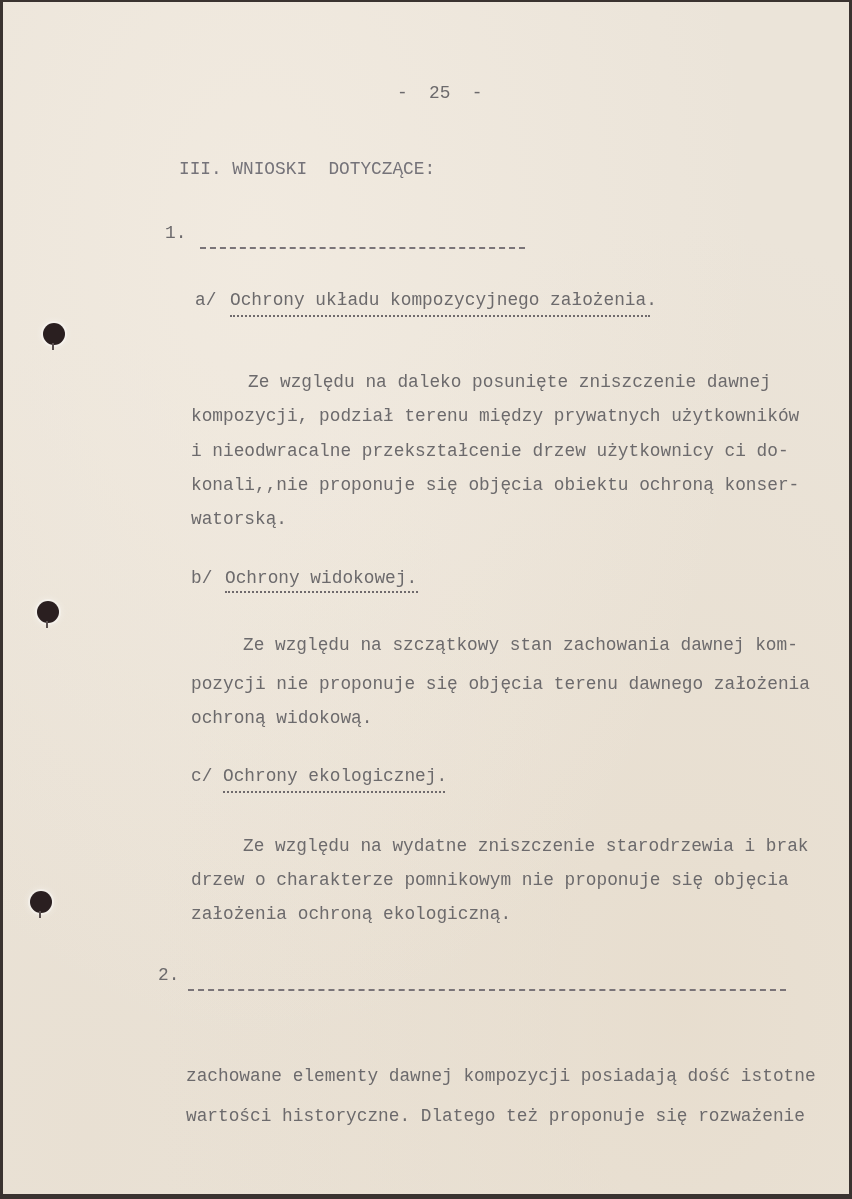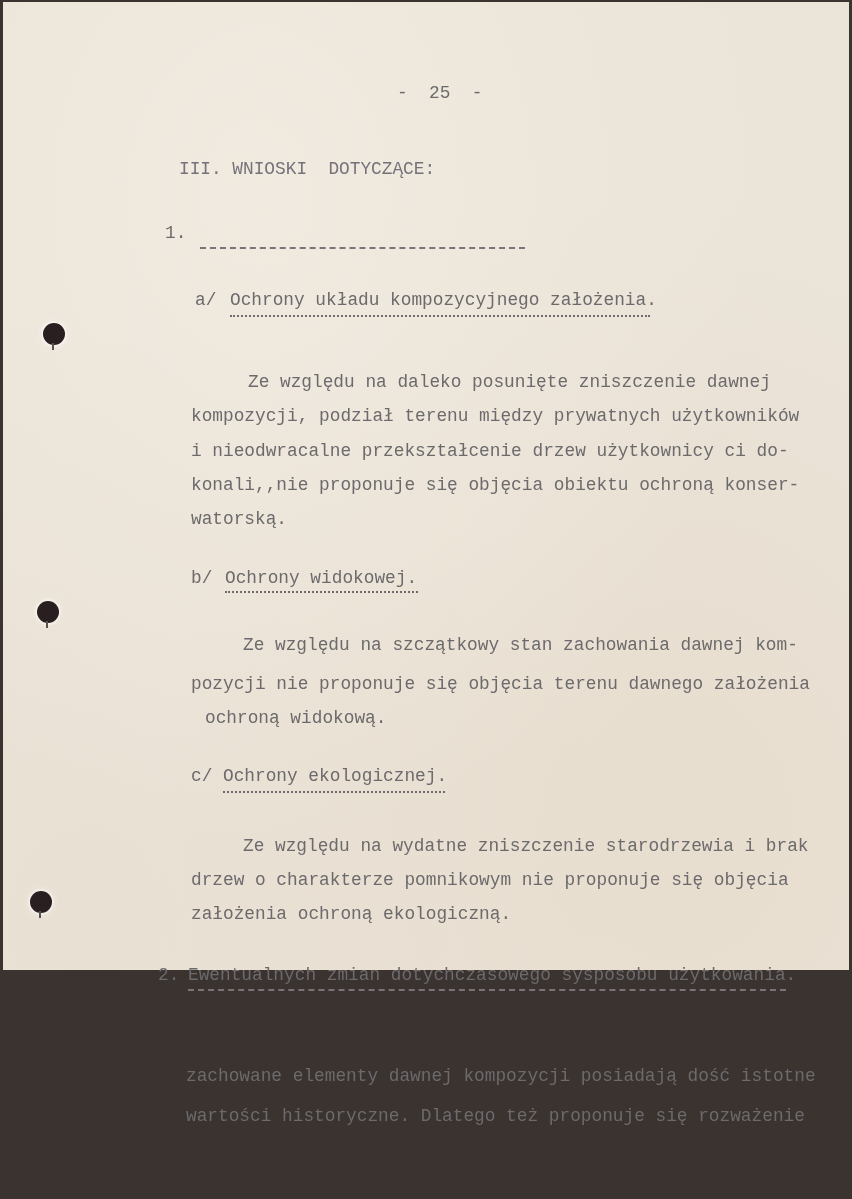--- a/index.html
+++ b/index.html
@@ -12,21 +12,21 @@
     position: relative;
     overflow: hidden;
     background: #3a3330;
     font-family: "Liberation Mono", "DejaVu Sans Mono", monospace;
   }
   .paper {
     position: absolute;
     left: 3px;
     top: 2px;
     width: 846px;
-    height: 968px;
+    height: 1192px;
     background: #ebe4d9;
     background-image:
       radial-gradient(ellipse at 30% 20%, rgba(245,238,228,0.6) 0%, rgba(235,228,217,0) 60%),
       radial-gradient(ellipse at 80% 85%, rgba(228,216,198,0.55) 0%, rgba(235,228,217,0) 55%),
       radial-gradient(ellipse at 10% 95%, rgba(230,220,205,0.5) 0%, rgba(235,228,217,0) 50%);
   }
   .line {
     position: absolute;
     white-space: pre;
     font-size: 17.8px;
@@ -86,30 +86,29 @@
   <div class="line" style="left:188px; top:439px;">i nieodwracalne przekształcenie drzew użytkownicy ci do-</div>
   <div class="line" style="left:188px; top:473px;text-align:right;">konali,,nie proponuje się objęcia obiektu ochroną konser-</div>
   <div class="line" style="left:188px; top:507px;">watorską.</div>
 
   <div class="line" style="left:188px; top:566px;">b/</div>
   <div class="line" style="left:222px; top:566px;">Ochrony widokowej.</div>
   <div class="dash solidish" style="left:222px; top:589px; width:193px;"></div>
 
   <div class="line" style="left:240px; top:633px;">Ze względu na szczątkowy stan zachowania dawnej kom-</div>
   <div class="line" style="left:188px; top:672px;">pozycji nie proponuje się objęcia terenu dawnego założenia</div>
-  <div class="line" style="left:202px; top:706px;">ochroną widokową.</div>
+  <div class="line" style="left:188px; top:706px;">ochroną widokową.</div>
 
   <div class="line" style="left:188px; top:764px;">c/</div>
   <div class="line" style="left:220px; top:764px;">Ochrony ekologicznej.</div>
   <div class="dash solidish" style="left:220px; top:789px; width:222px;"></div>
 
   <div class="line" style="left:188px; top:868px;">drzew o charakterze pomnikowym nie proponuje się objęcia</div>
   <div class="line" style="left:240px; top:834px;">Ze względu na wydatne zniszczenie starodrzewia i brak</div>
   <div class="line" style="left:188px; top:902px;">założenia ochroną ekologiczną.</div>
 
   <div class="line" style="left:155px; top:963px;">2.</div>
-  <div class="line" style="left:185px; top:963px;">Ewentualnych zmian dotychczasowego sysposobu użytkowania.</div>
   <div class="dash" style="left:185px; top:987px; width:598px;"></div>
 
   <div class="line" style="left:183px; top:1064px;">zachowane elementy dawnej kompozycji posiadają dość istotne</div>
   <div class="line" style="left:183px; top:1104px;">wartości historyczne. Dlatego też proponuje się rozważenie</div>
 
 </div>
 
 </body></html>

